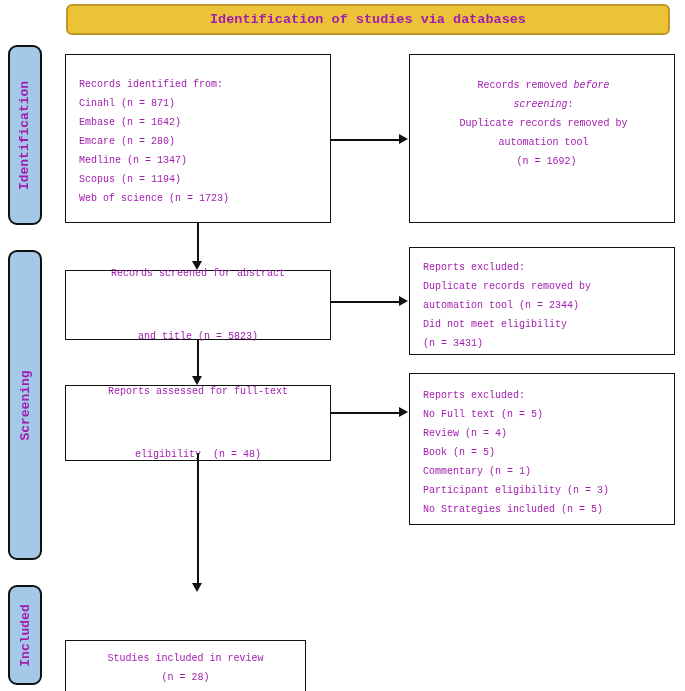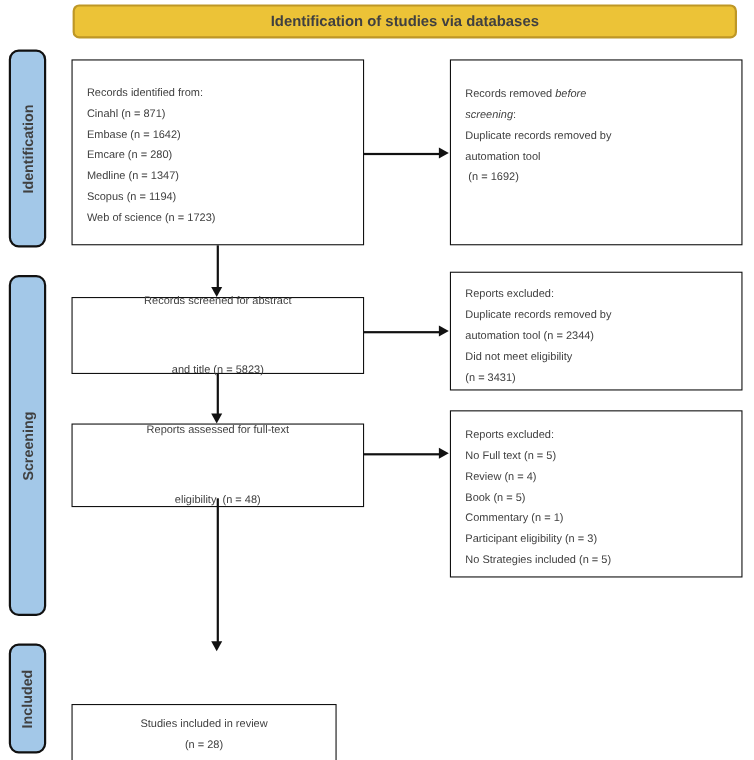--- a/index.html
+++ b/index.html
@@ -1,21 +1,21 @@
 <!DOCTYPE html>
 <html style="--banner-fill: #ECC337; --banner-border: #BE9726; --stage-fill: #A3C8E8;"><head>
 <meta charset="utf-8">
 <style>
   html,body{margin:0;padding:0;background:#ffffff;}
   .canvas{
     position:relative;
     width:685px;height:691px;
     background:#ffffff;
-    font-family:Liberation Sans, sans-serif;
-    color:#404040;
+    font-family:Liberation Mono, monospace;
+    color:#a21caf;
     overflow:hidden;
   }
   .banner{
     position:absolute;left:66px;top:4px;width:604px;height:31px;
     background:var(--banner-fill,#ECC337);
     border:2px solid var(--banner-border,#BE9726);
     border-radius:6px;
     display:flex;align-items:center;justify-content:center;
     box-sizing:border-box;
   }
@@ -40,21 +40,21 @@
     position:absolute;
     background:#ffffff;
     border:1.5px solid #111111;
     box-sizing:border-box;
     font-size:10px;line-height:19px;
   }
   .fbox .line{white-space:pre-wrap;}
   .align-left{padding:20px 10px 0 13px;text-align:left;}
   .v-center{display:flex;flex-direction:column;align-items:center;justify-content:center;text-align:center;gap:44px;}
   #box-records-identified{left:65px;top:54px;width:266px;height:169px;}
-  #box-records-removed{left:409px;top:54px;width:266px;height:169px;padding-top:21px;}
+  #box-records-removed{left:409px;top:54px;width:266px;height:169px;padding-top:21px;text-align:center;}
   #box-records-screened{left:65px;top:270px;width:266px;height:70px;}
   #box-excluded-screening{left:409px;top:247px;width:266px;height:108px;padding-top:10px;}
   #box-reports-assessed{left:65px;top:385px;width:266px;height:76px;}
   #box-excluded-fulltext{left:409px;top:373px;width:266px;height:152px;padding-top:12px;}
   #box-studies-included{left:65px;top:592px;width:241px;height:86px;text-align:center;padding-top:8px;box-sizing:border-box;margin-top:48px;}
   .vline{position:absolute;width:1.5px;background:#111111;}
   .hline{position:absolute;height:1.5px;background:#111111;}
   .head-down{
     position:absolute;width:0;height:0;
     border-left:5.5px solid transparent;

